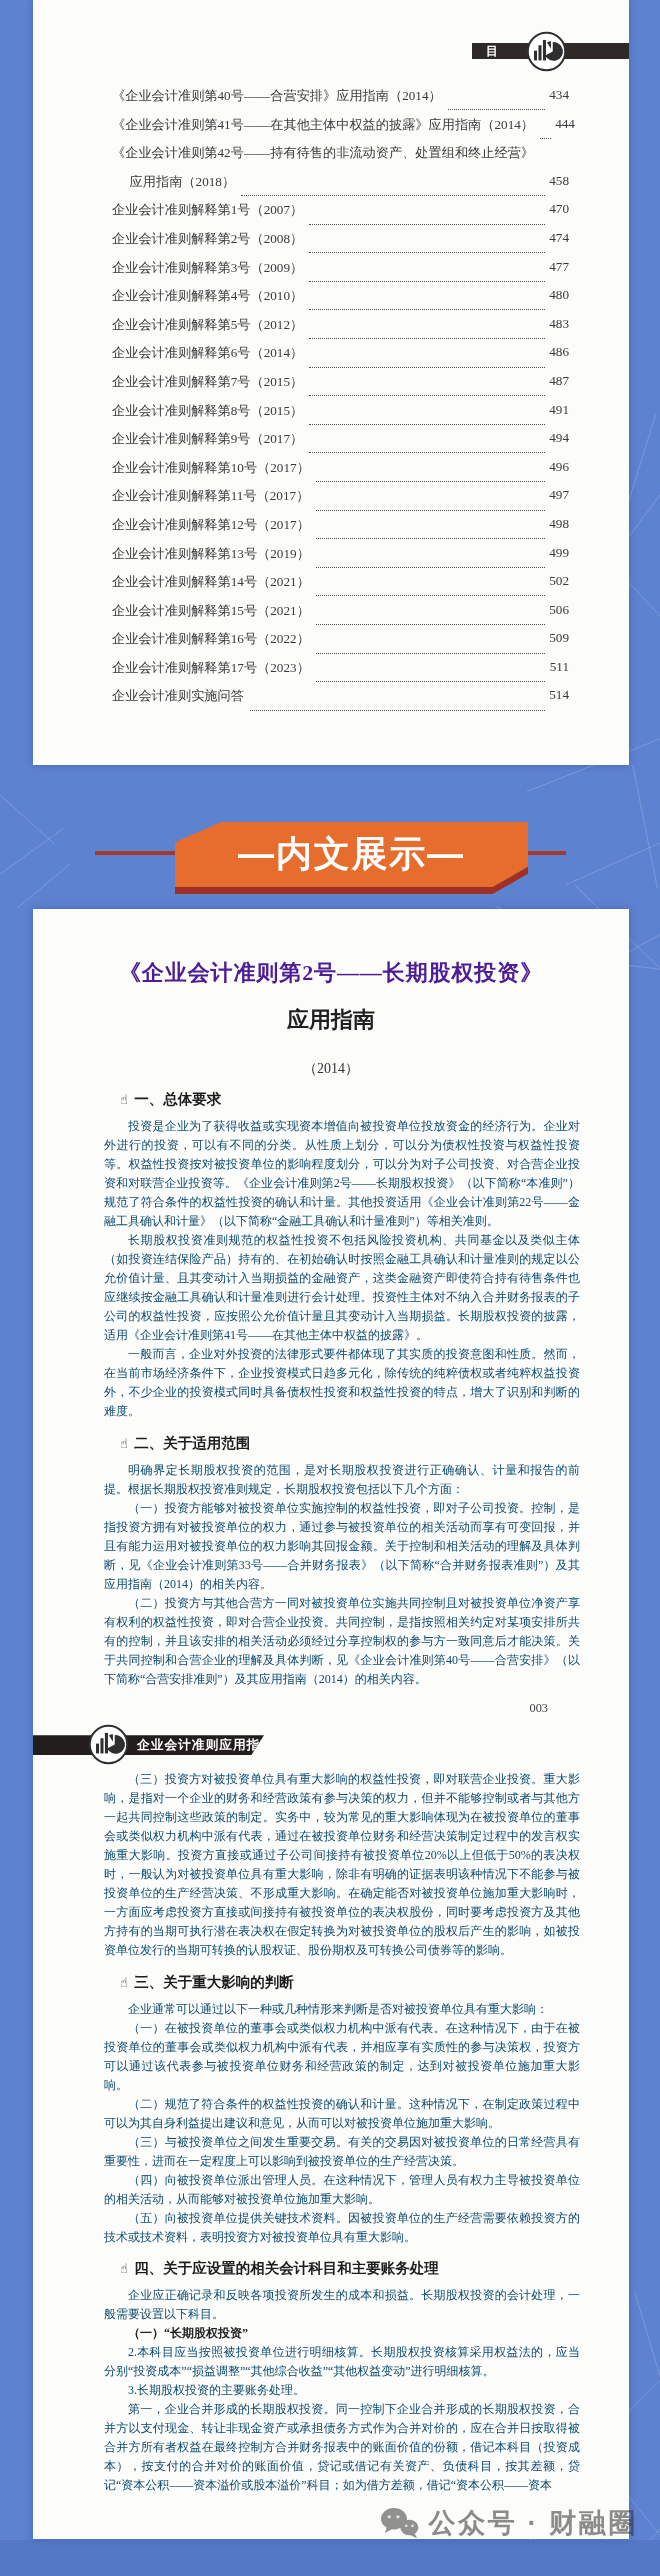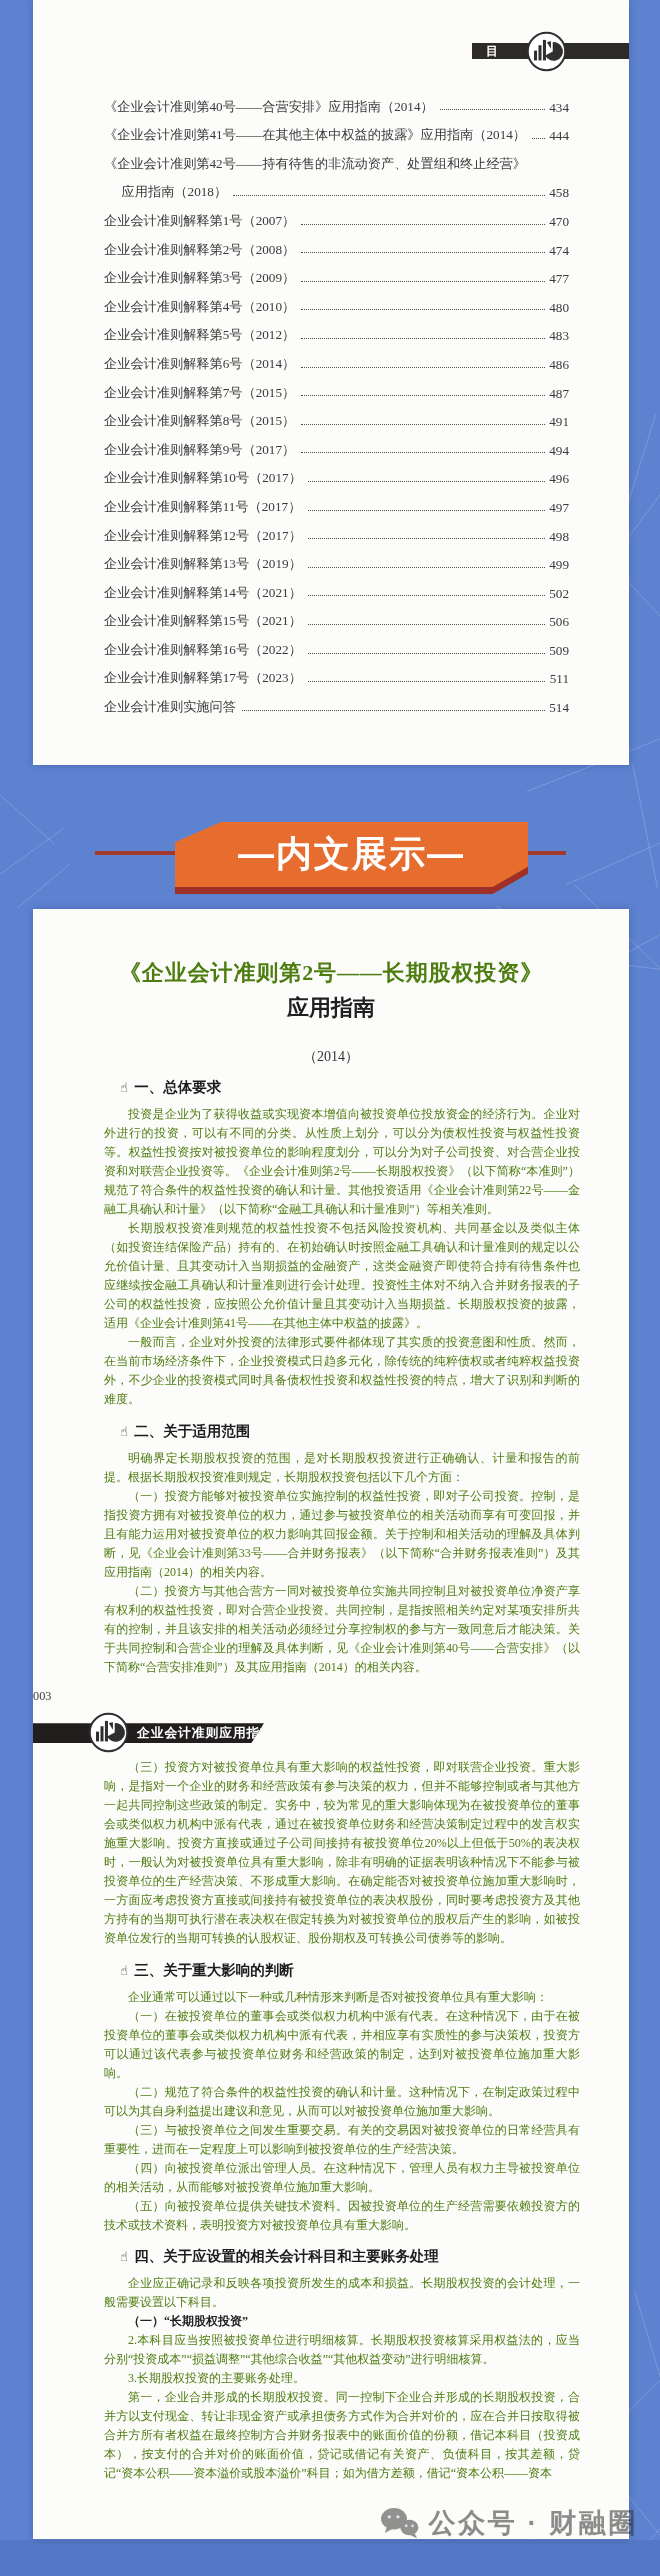--- a/index.html
+++ b/index.html
@@ -18,51 +18,51 @@
 
   
   .p1bar{position:absolute;top:43px;right:0;width:157px;height:16px;background:#2d2a27;}
   .p1bar .p1title{
     color:#fff;font-family:"Liberation Sans",sans-serif;font-weight:bold;
     font-size:12px;line-height:16px;padding-left:14px;letter-spacing:12.3px;white-space:nowrap;display:block;
   }
   .logo-circ{position:absolute;}
   #p1logo{right:62px;top:-12.3px;width:41px;height:41px;}
   .toc{position:absolute;left:71px;top:87px;width:465px;}
-  .toc-row{display:flex;align-items:flex-end;height:28.6px;font-size:13.2px;color:#3a3a3a;}
+  .toc-row{display:flex;height:28.6px;font-size:13.2px;color:#3a3a3a;margin-left:8px;}
   .toc-row.ind .t{padding-left:17.6px;}
   .toc-row .t{white-space:nowrap;}
   .toc-row .leader{flex:1;border-bottom:1.8px dotted #4f4f4f;margin:0 4.4px 5.3px 6.2px;min-width:10.6px;}
   .toc-row .pg{white-space:nowrap;}
 
   
   .band-line{position:absolute;left:95px;top:851px;width:471px;height:4.4px;background:#a23a30;z-index:1;}
   .banner-shadow,.banner{
     position:absolute;left:175px;width:353px;height:65px;
     clip-path:polygon(13% 0,100% 0,100% 69%,90% 100%,0 100%,0 31%);
   }
   .banner-shadow{top:829px;background:#9e3028;z-index:2;}
   .banner{top:822px;background:#e66d2e;z-index:3;display:flex;align-items:center;justify-content:center;}
   .banner .blabel{
     color:#fff;font-family:"Liberation Sans",sans-serif;font-weight:bold;
     font-size:36px;letter-spacing:1.8px;white-space:nowrap;
   }
 
   
-  .art-title{margin:46px 35px 0;text-align:center;font-weight:bold;color:#4d7c0f;
+  .art-title{margin:46px 35px 12px;text-align:center;font-weight:bold;color:#4c1d95;
     font-size:22px;line-height:35px;letter-spacing:0.9px;}
   .art-sub{text-align:center;font-weight:bold;color:#1f1f1f;font-size:22px;line-height:35px;}
   .art-year{margin-top:23px;text-align:center;font-size:14px;color:#333;}
   .body-col{margin:5.3px 49px 0 71px;}
   .sec{font-family:"Liberation Sans",sans-serif;font-weight:bold;font-size:14.5px;
     color:#1d1d1d;margin:12.3px 0 8px 16px;display:flex;align-items:center;}
   .hand{font-family:"DejaVu Sans",sans-serif;font-weight:normal;font-size:13.2px;color:#2f2f2f;margin-right:6.2px;}
-  .bt{margin:0;text-indent:2em;text-align:justify;font-size:12px;line-height:19px;color:#4d7c0f;}
+  .bt{margin:0;text-indent:2em;text-align:justify;font-size:12px;line-height:19px;color:#0c4a6e;}
   .bt.pb{font-weight:bold;color:#222;}
-  .pgnum3{margin:12.3px 81px 17.6px 0;font-size:12.3px;color:#3d3d3d;}
+  .pgnum3{text-align:right;margin:12.3px 81px 17.6px 0;font-size:12.3px;color:#3d3d3d;}
 
   .hdr4wrap{position:relative;margin-top:12.3px;height:23px;}
   .hdr4bar{position:absolute;left:0;top:1.8px;width:231px;height:20px;background:#211e1d;
     clip-path:polygon(0 0,100% 0,94.5% 100%,0 100%);display:flex;align-items:center;
     padding-left:104px;box-sizing:border-box;}
   .hdr4bar .h4label{color:#fff;font-family:"Liberation Sans",sans-serif;font-weight:bold;
     font-size:12.8px;letter-spacing:0.9px;white-space:nowrap;}
   #p4logo{left:55px;top:-9.7px;width:41px;height:41px;}
 
   

